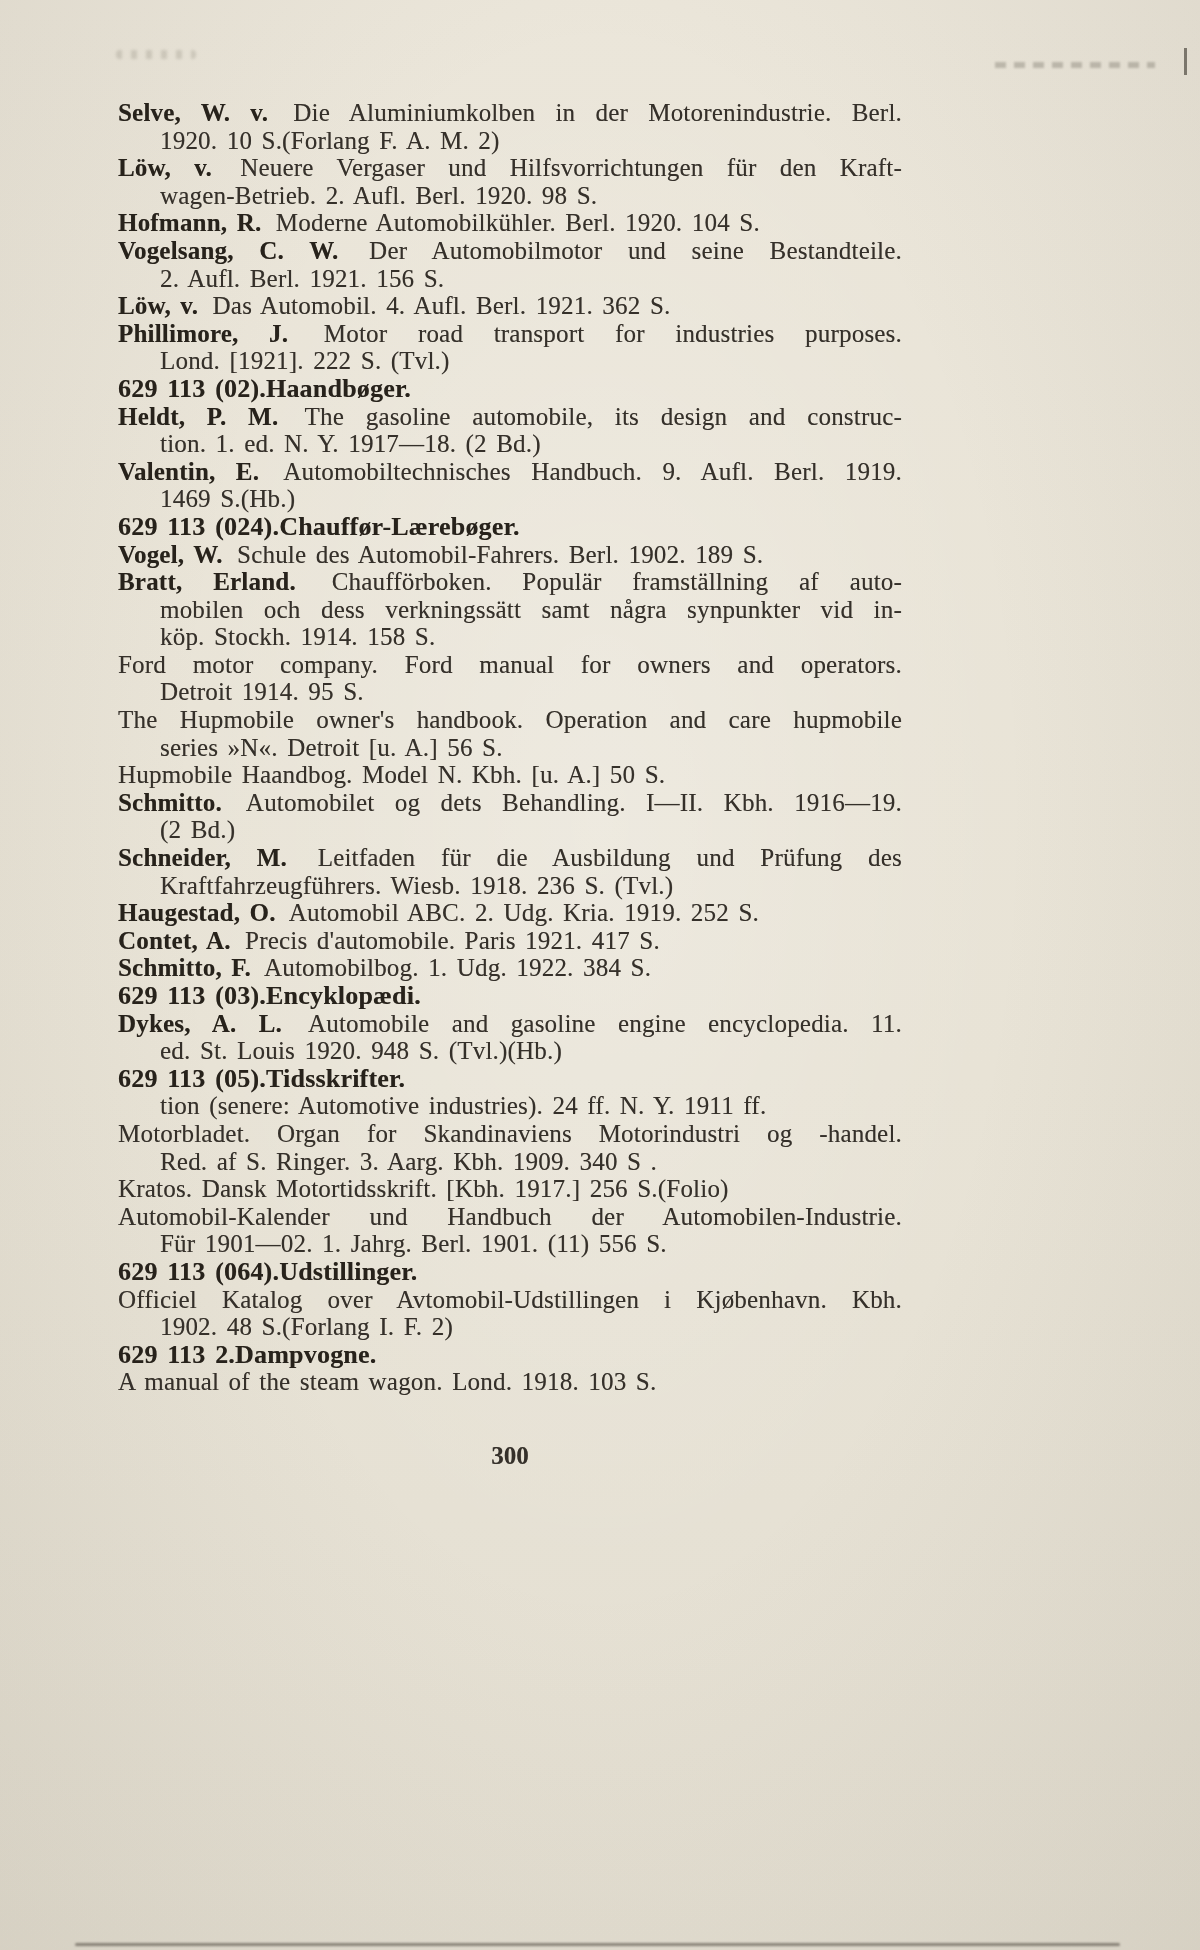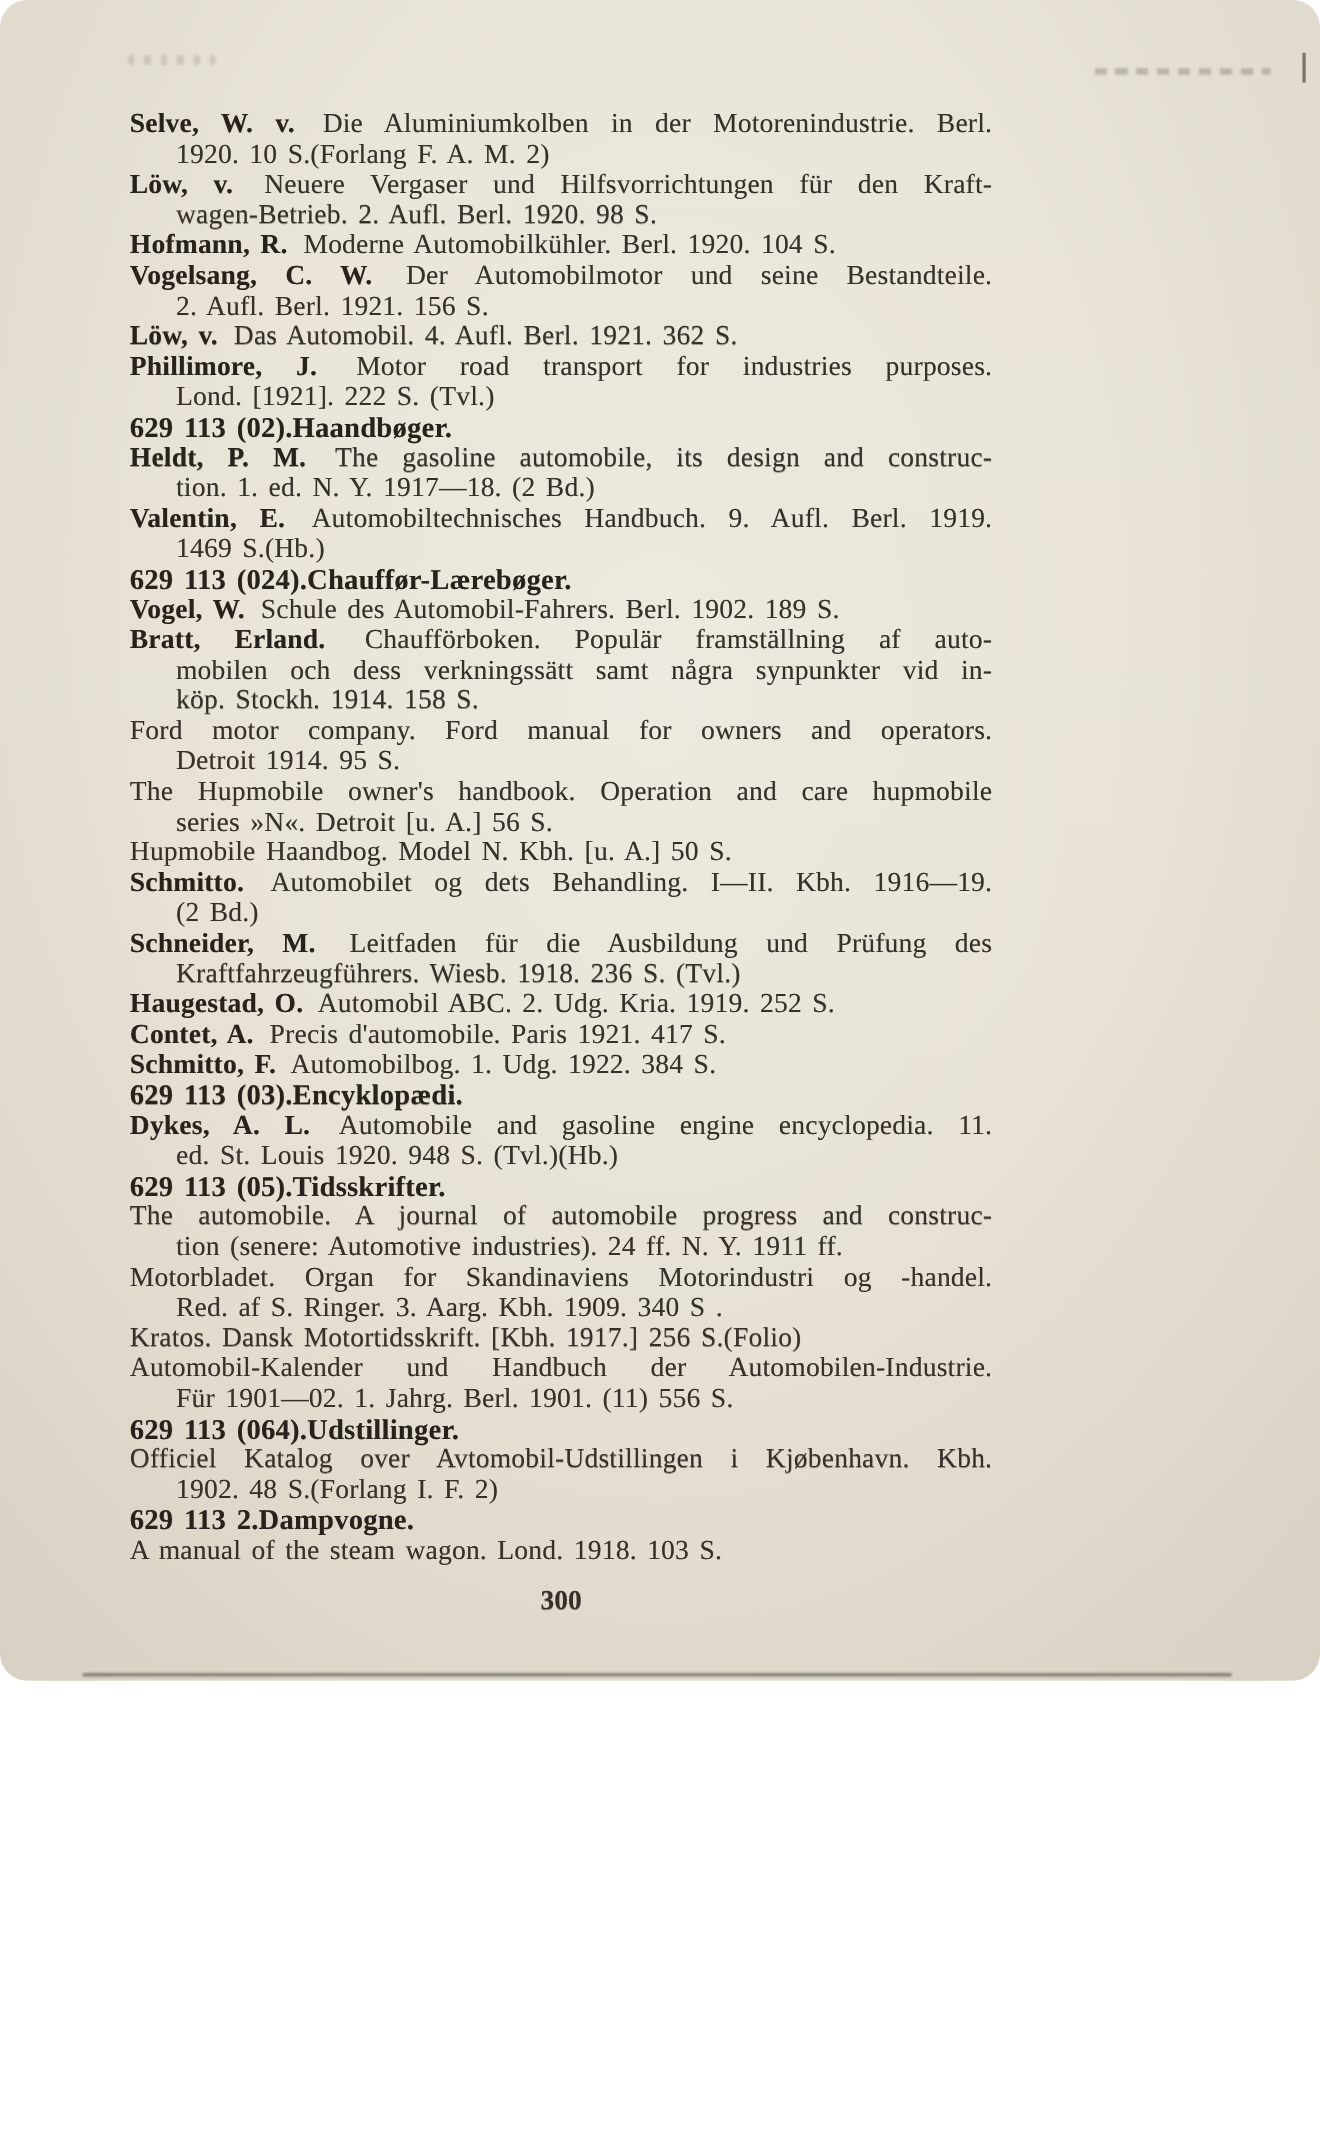--- a/index.html
+++ b/index.html
@@ -5,24 +5,23 @@
   * { box-sizing: border-box; }
   html, body { margin: 0; padding: 0; }
   body {
     width: 1200px;
     height: 1950px;
     font-family: "Liberation Serif", "DejaVu Serif", serif;
   }
   .paper {
     position: relative;
     width: 1200px;
-    height: 1528px;
+    height: 1950px;
     background: linear-gradient(180deg, #ebe6da 0%, #e8e3d6 55%, #e4dfd2 100%);
     overflow: hidden;
-    border-radius: 25px;
   }
   
   .paper::before {
     content: "";
     position: absolute;
     inset: 0;
     background: radial-gradient(ellipse at 50% 42%,
       rgba(255,255,255,0.22) 0%,
       rgba(255,255,255,0.0) 48%,
       rgba(95,85,65,0.10) 100%);
@@ -142,21 +141,20 @@
       </div>
       <div class="line justify"><span class="left"><span class="bold">Dykes, A. L.</span><span> Automobile and gasoline engine encyclopedia. 11.</span></span></div>
       <div class="line indent hasright">
         <span class="left"><span>ed. St. Louis 1920. 948 S. (Tvl.)</span></span>
         <span class="right">(Hb.)</span>
       </div>
       <div class="line hasright header">
         <span class="left"><span class="bold">629 113 (05).</span></span>
         <span class="right bold">Tidsskrifter.</span>
       </div>
-      <div class="line justify"><span class="left"><span>The automobile. A journal of automobile progress and construc-</span></span></div>
       <div class="line indent"><span class="left"><span>tion (senere: Automotive industries). 24 ff. N. Y. 1911 ff.</span></span></div>
       <div class="line justify"><span class="left"><span>Motorbladet. Organ for Skandinaviens Motorindustri og -handel.</span></span></div>
       <div class="line indent"><span class="left"><span>Red. af S. Ringer. 3. Aarg. Kbh. 1909. 340 S .</span></span></div>
       <div class="line hasright">
         <span class="left"><span>Kratos. Dansk Motortidsskrift. [Kbh. 1917.] 256 S.</span></span>
         <span class="right">(Folio)</span>
       </div>
       <div class="line justify"><span class="left"><span>Automobil-Kalender und Handbuch der Automobilen-Industrie.</span></span></div>
       <div class="line indent"><span class="left"><span>Für 1901—02. 1. Jahrg. Berl. 1901. (11) 556 S.</span></span></div>
       <div class="line hasright header">

